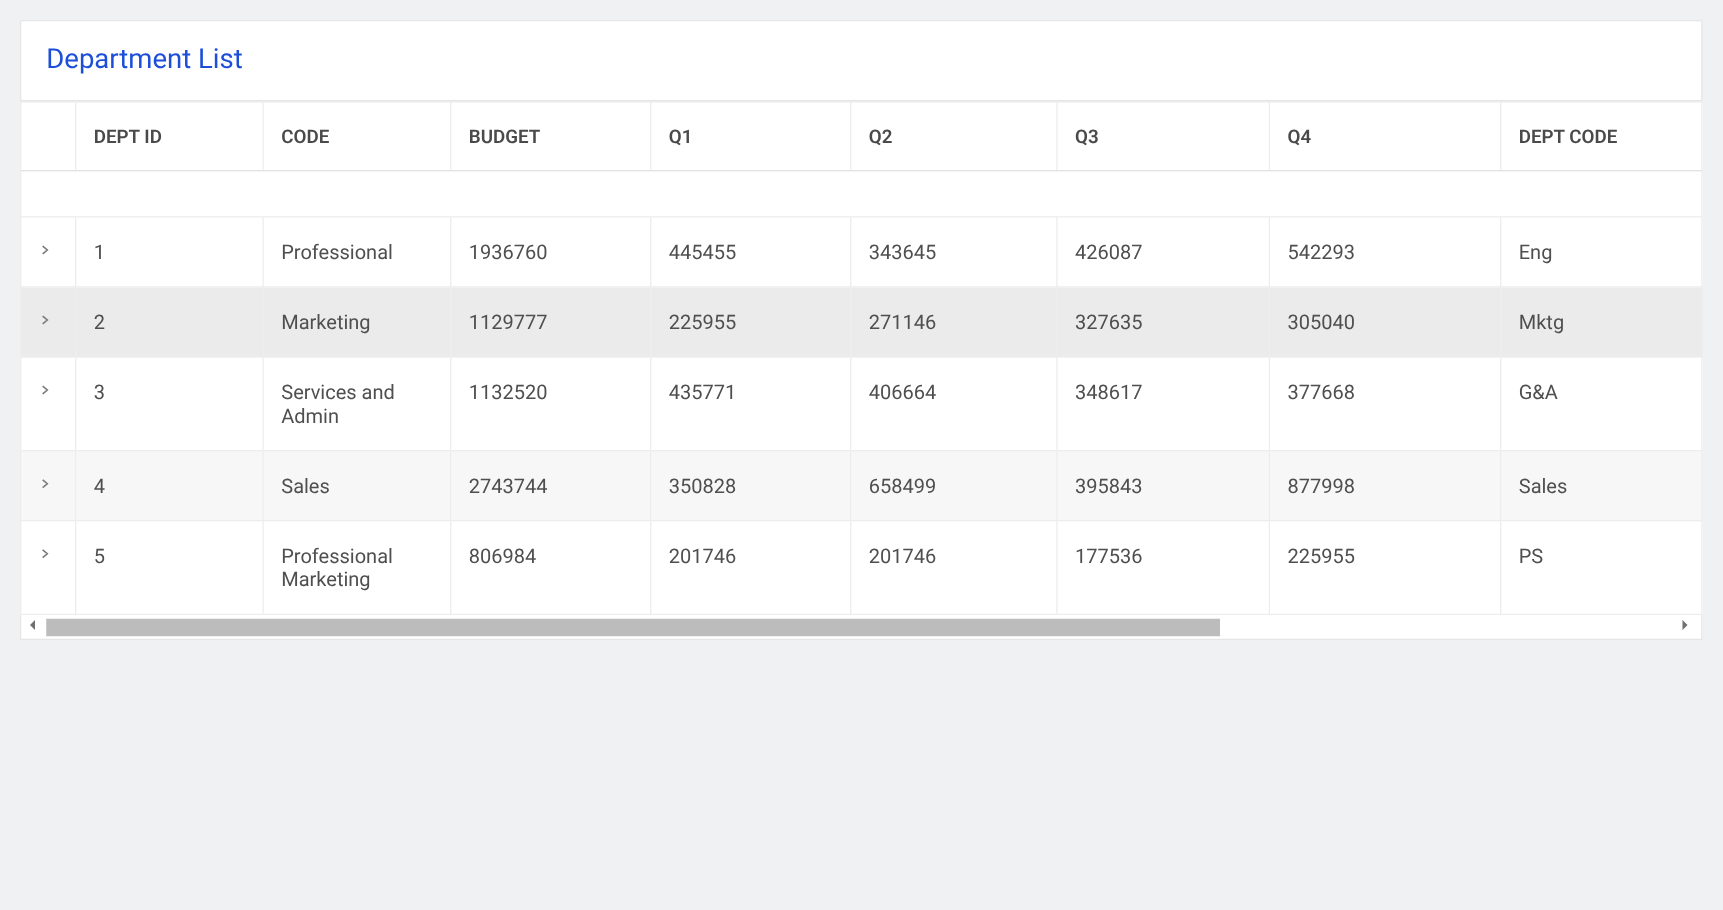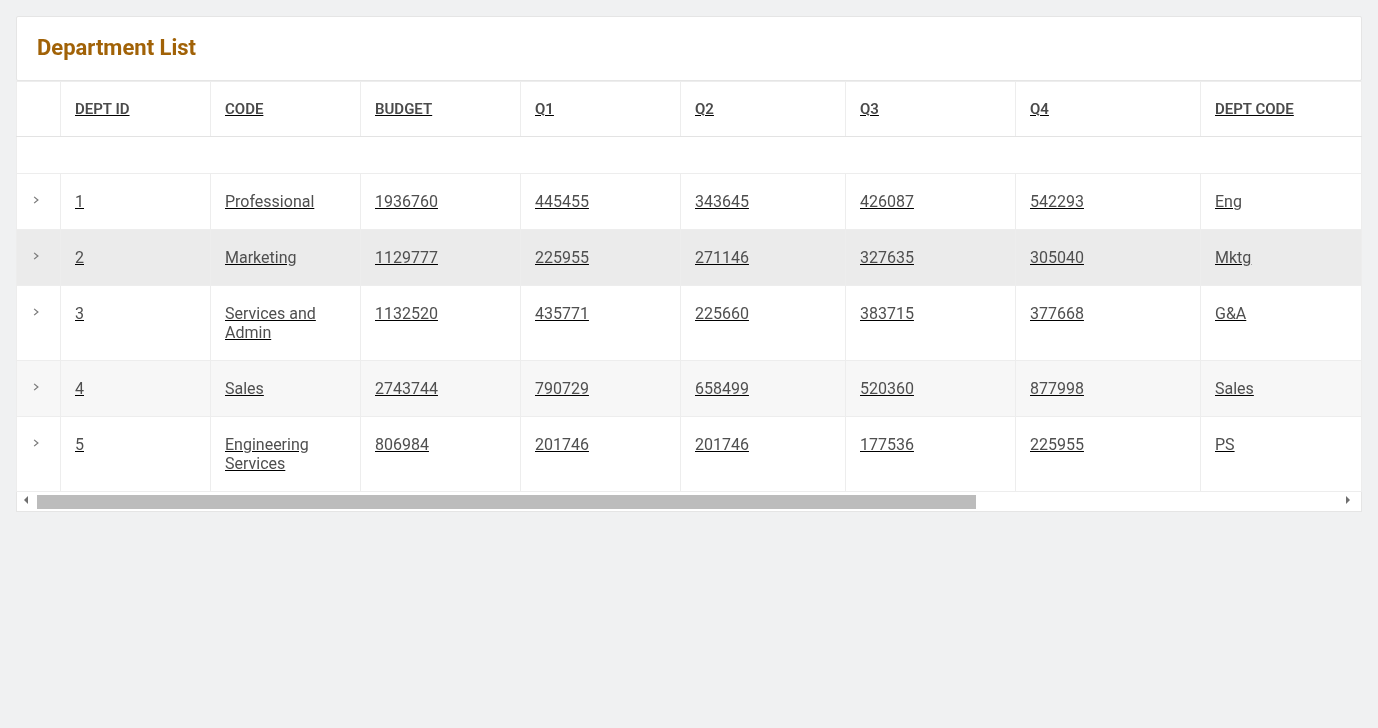--- a/index.html
+++ b/index.html
@@ -20,31 +20,30 @@
     .card {
       background: #ffffff;
       border: 1px solid #e5e5e5;
       border-radius: 2px;
     }
     .card-header {
       padding: 18px 20px 20px 20px;
     }
     .card-title {
       font-size: 22px;
-      font-weight: 700;
-      color: #a16207;
+      font-weight: 400;
+      color: #1d4ed8;
     }
     .grid-wrapper {
       width: 100%;
     }
     table.grid {
       width: 100%;
       border-collapse: collapse;
       table-layout: fixed;
-      text-decoration: underline;
     }
     table.grid th, table.grid td {
       border: 1px solid #ededed;
       text-align: left;
       vertical-align: top;
       color: #4f4f4f;
     }
     table.grid thead th {
       font-size: 15px;
       font-weight: 600;
@@ -197,44 +196,44 @@
             <td>Mktg</td>
           </tr>
           <tr>
             <td class="expand-cell"><span class="expand-chevron"><svg viewBox="0 0 16 16" width="10" height="10">
                   <path d="M5 3 L11 8 L5 13" fill="none" stroke="#7a7a7a" stroke-width="2"></path>
                 </svg></span></td>
             <td>3</td>
             <td>Services and Admin</td>
             <td>1132520</td>
             <td>435771</td>
-            <td>225660</td>
-            <td>383715</td>
+            <td>406664</td>
+            <td>348617</td>
             <td>377668</td>
             <td>G&amp;A</td>
           </tr>
           <tr class="alt">
             <td class="expand-cell"><span class="expand-chevron"><svg viewBox="0 0 16 16" width="10" height="10">
                   <path d="M5 3 L11 8 L5 13" fill="none" stroke="#7a7a7a" stroke-width="2"></path>
                 </svg></span></td>
             <td>4</td>
             <td>Sales</td>
             <td>2743744</td>
-            <td>790729</td>
+            <td>350828</td>
             <td>658499</td>
-            <td>520360</td>
+            <td>395843</td>
             <td>877998</td>
             <td>Sales</td>
           </tr>
           <tr>
             <td class="expand-cell"><span class="expand-chevron"><svg viewBox="0 0 16 16" width="10" height="10">
                   <path d="M5 3 L11 8 L5 13" fill="none" stroke="#7a7a7a" stroke-width="2"></path>
                 </svg></span></td>
             <td>5</td>
-            <td>Engineering Services</td>
+            <td>Professional Marketing</td>
             <td>806984</td>
             <td>201746</td>
             <td>201746</td>
             <td>177536</td>
             <td>225955</td>
             <td>PS</td>
           </tr>
         </tbody>
     </table>
 

